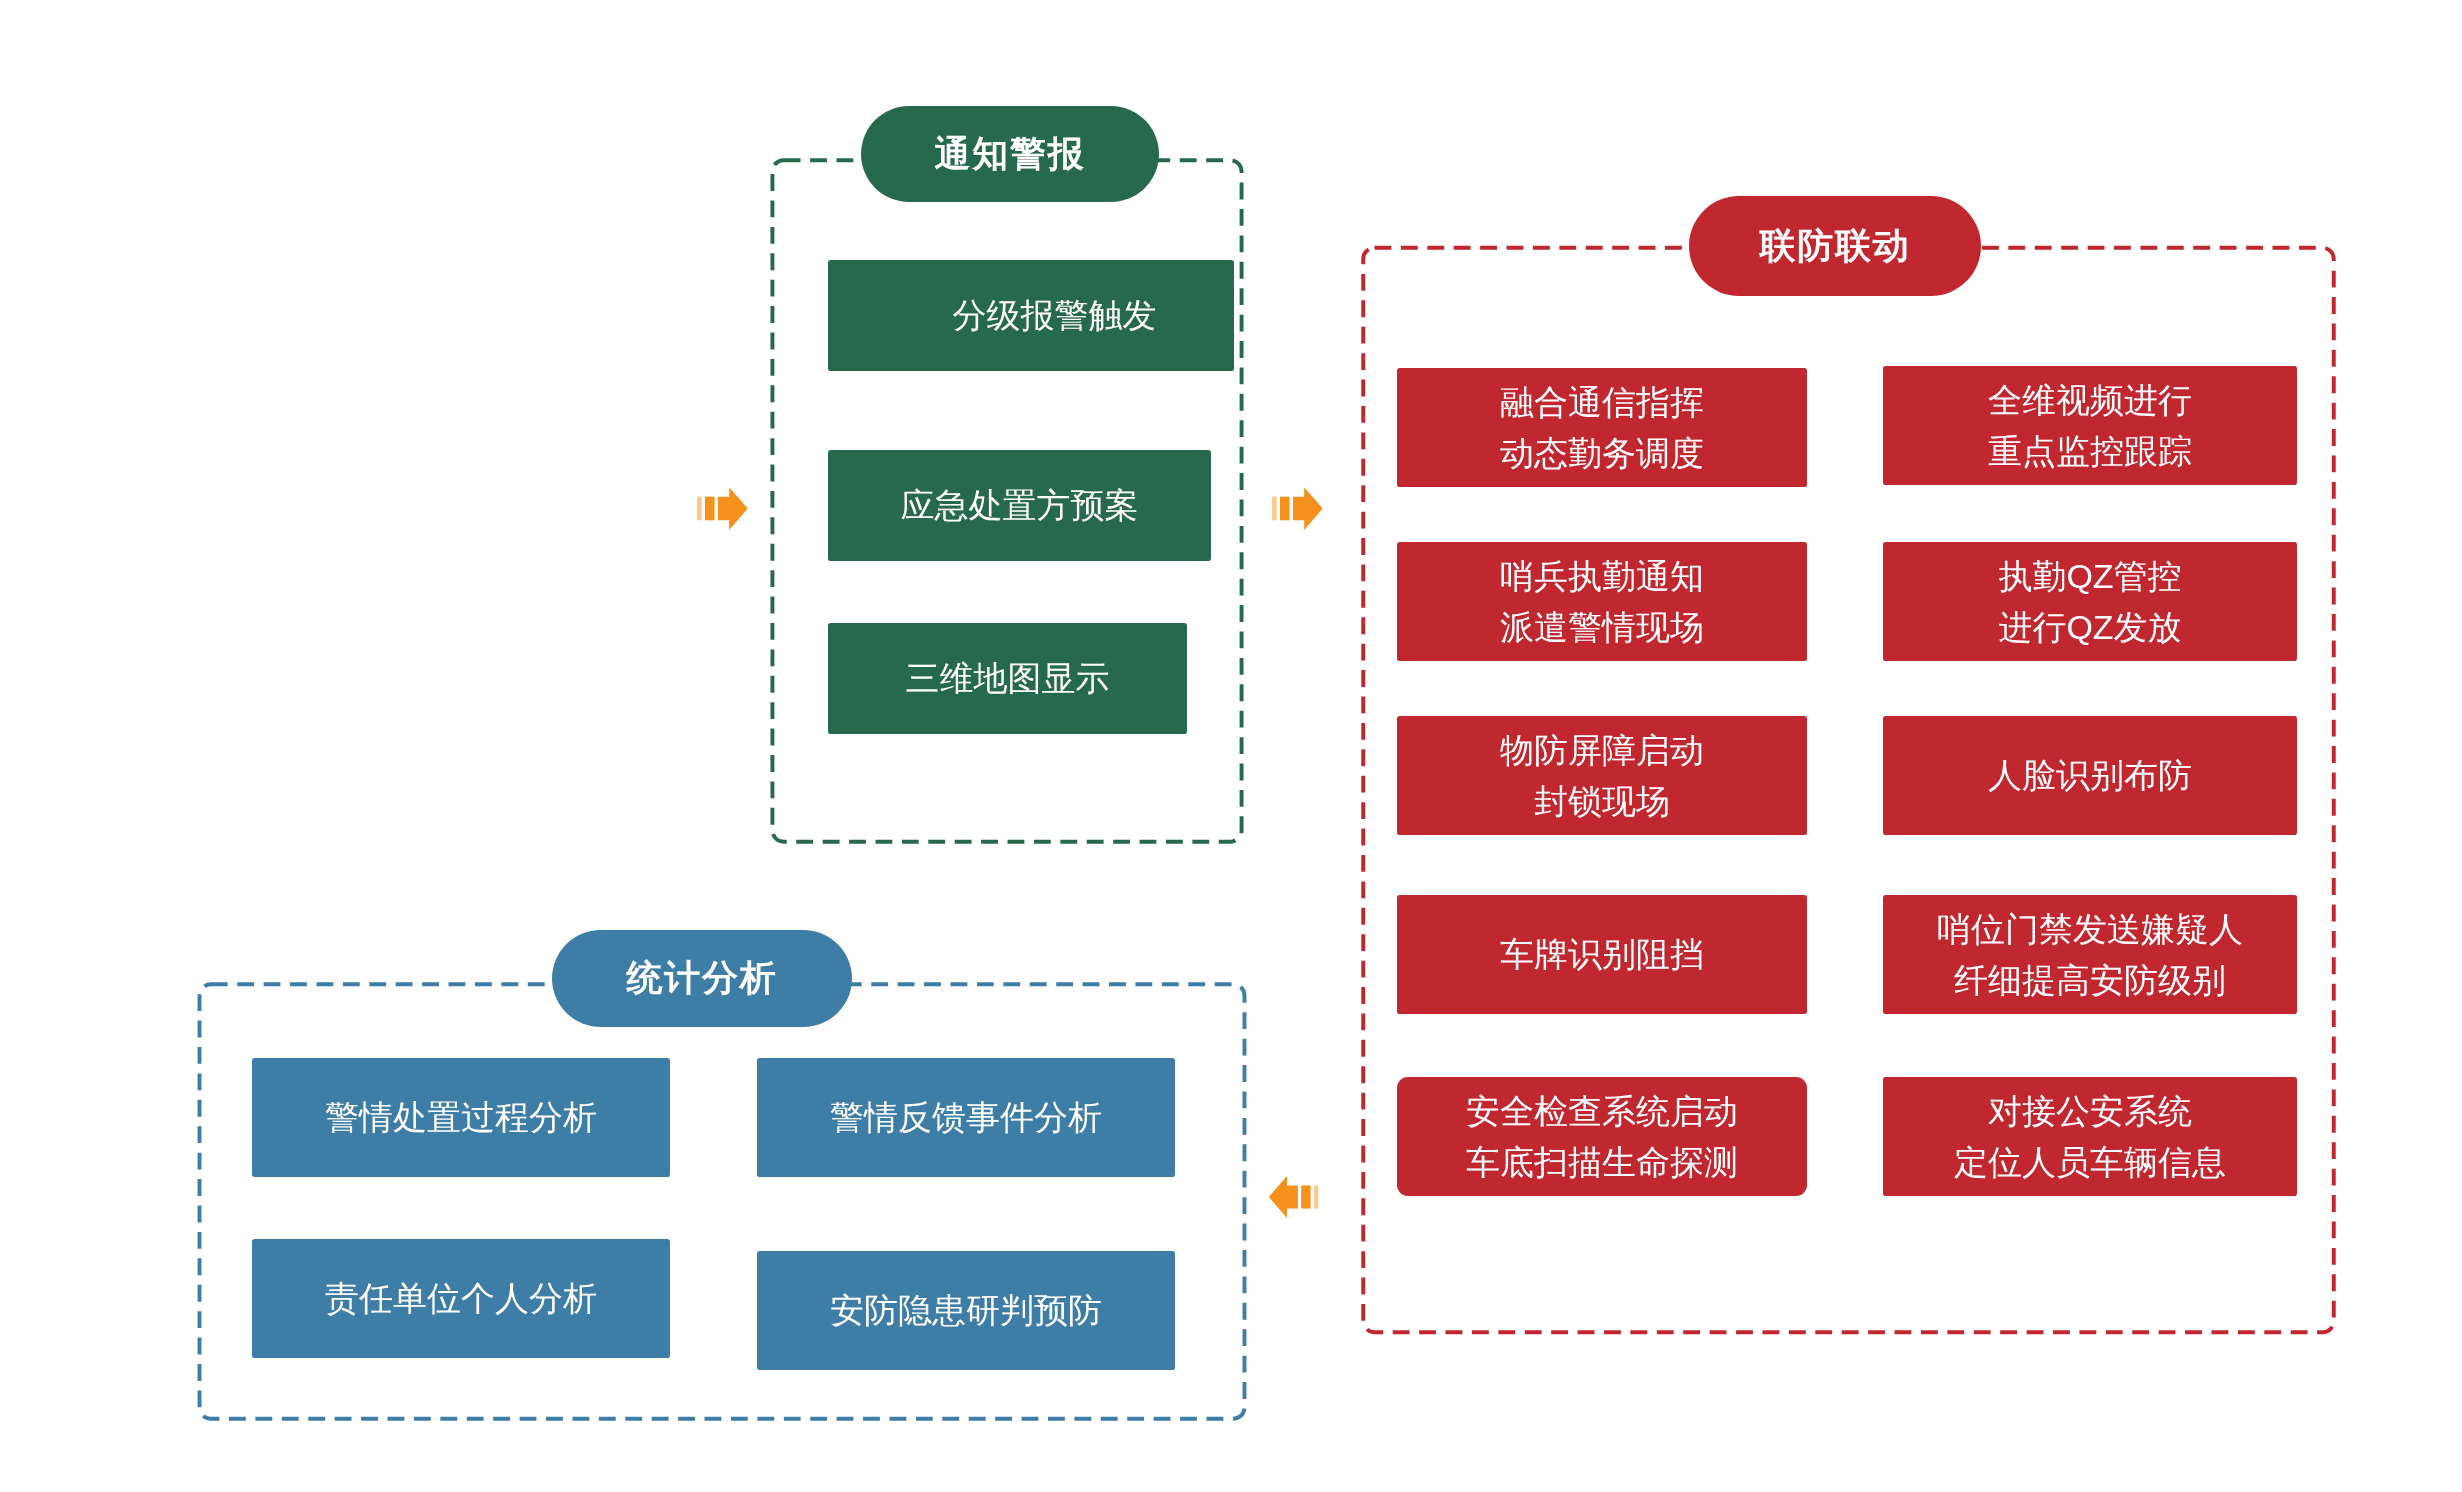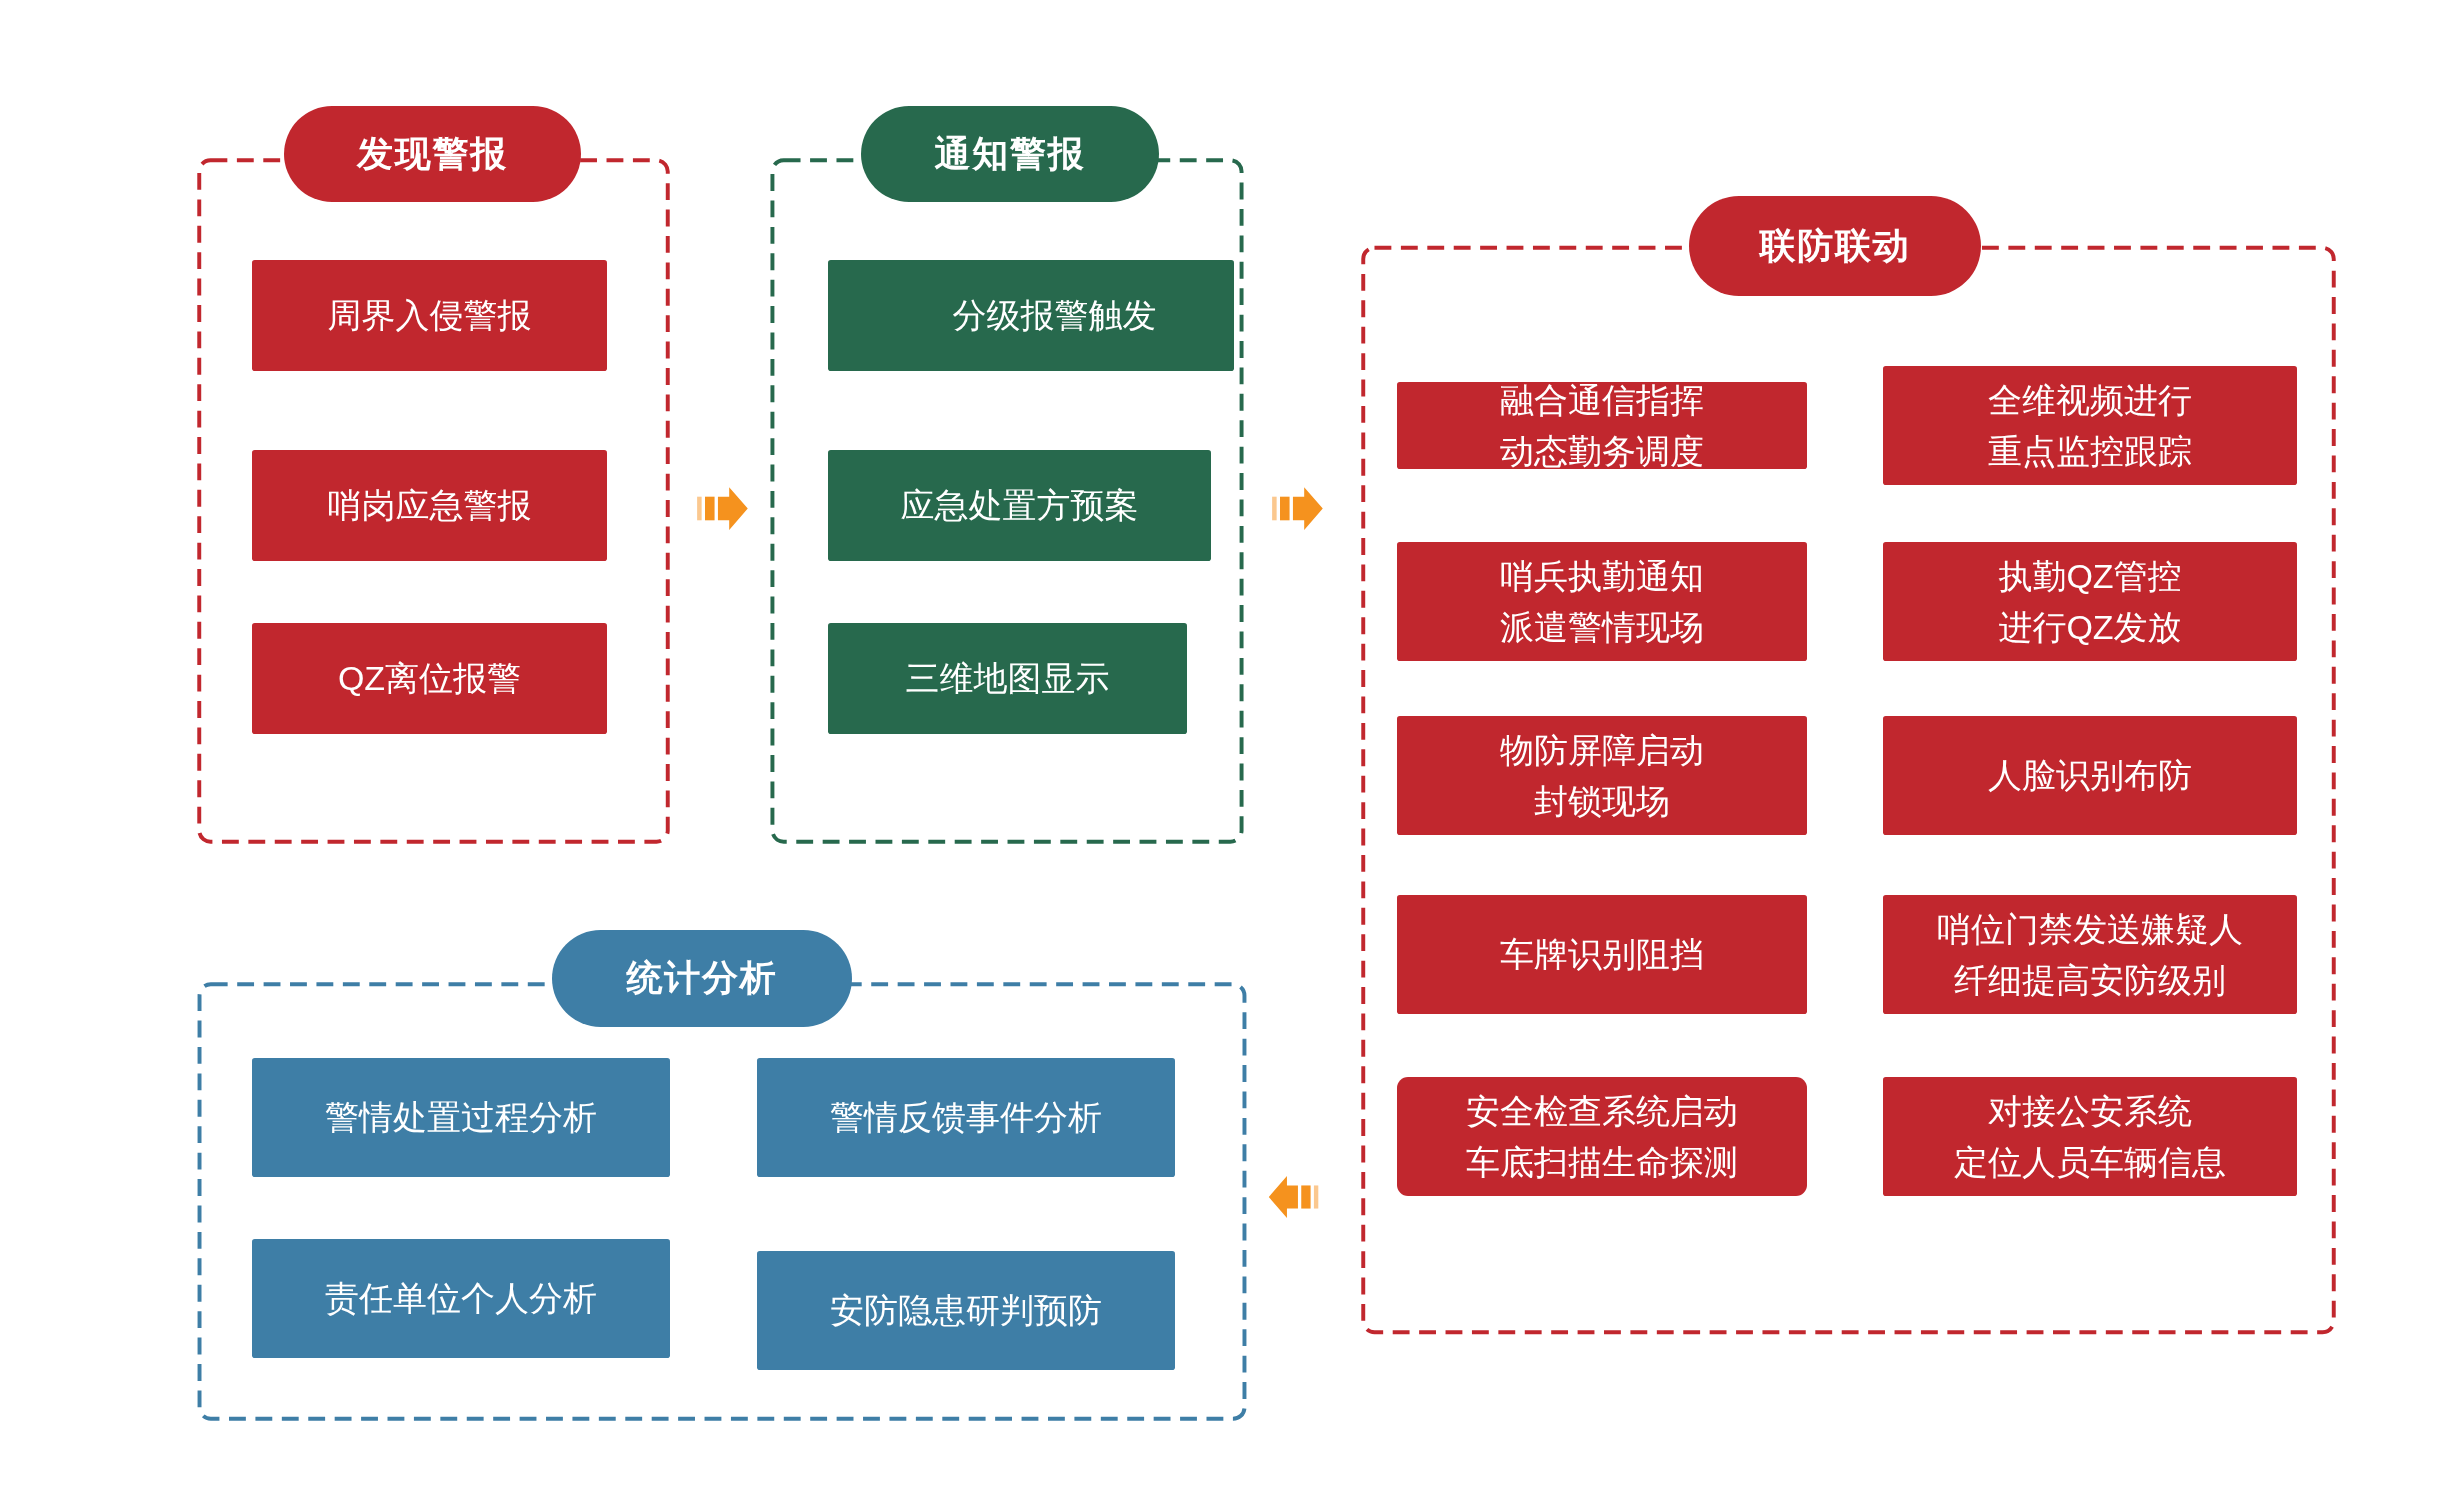--- a/index.html
+++ b/index.html
@@ -49,47 +49,38 @@
   .arrow { position: absolute; }
   .arrow.left { transform: scaleX(-1); }
   .a-main  { fill: var(--orange); }
   .a-light { fill: var(--orange-light); }
 </style>
 </head>
 <body>
 
 <div class="canvas" style="--orange: #F5921E; --orange-light: #FBC88F;">
 
-  <section class="panel" style="left: 197px; top: 158px; width: 473px; height: 686px; --c: #C1272E;">
-    <svg class="dash-border" width="473" height="686" viewBox="0 0 842 1221">
-      <rect x="4" y="4" width="834" height="1213" rx="20"></rect>
-    </svg>
-    <div class="pill" style="left:87px; top:-52px; width:297px; height:96px;">发现警报</div>
-    <div class="node" style="left:55px; top:102px; width:355px; height:111px;">周界入侵警报</div>
-    <div class="node" style="left:55px; top:292px; width:355px; height:111px;">哨岗应急警报</div>
-    <div class="node" style="left:55px; top:465px; width:355px; height:111px;">QZ离位报警</div>
-  </section>
 
   <section class="panel" style="left: 770px; top: 158px; width: 474px; height: 686px; --c: #27694D;">
     <svg class="dash-border" width="474" height="686" viewBox="0 0 843 1221">
       <rect x="4" y="4" width="835" height="1213" rx="20"></rect>
     </svg>
     <div class="pill" style="left:91px; top:-52px; width:298px; height:96px;">通知警报</div>
     <div class="node" style="left:58px; top:102px; width:359px; height:111px;padding-left:47px;">分级报警触发</div>
     <div class="node" style="left:58px; top:292px; width:383px; height:111px;">应急处置方预案</div>
     <div class="node" style="left:58px; top:465px; width:359px; height:111px;">三维地图显示</div>
   </section>
 
   <section class="panel" style="left: 1361px; top: 245px; width: 975px; height: 1090px; --c: #C1272E;">
     <svg class="dash-border" width="975" height="1090" viewBox="0 0 1735 1938">
       <rect x="4" y="4" width="1727" height="1930" rx="20"></rect>
     </svg>
     <div class="pill" style="left:328px; top:-49px; width:292px; height:100px;">联防联动</div>
 
-    <div class="node" style="left:36px; top:137px; width:410px; height:87px;">融合通信指挥
+    <div class="node" style="left:36px; top:123px; width:410px; height:119px;">融合通信指挥
 动态勤务调度</div>
     <div class="node" style="left:522px; top:121px; width:414px; height:119px;">全维视频进行
 重点监控跟踪</div>
 
     <div class="node" style="left:36px; top:297px; width:410px; height:119px;">哨兵执勤通知
 派遣警情现场</div>
     <div class="node" style="left:522px; top:297px; width:414px; height:119px;">执勤QZ管控
 进行QZ发放</div>
 
     <div class="node" style="left:522px; top:471px; width:414px; height:119px;">人脸识别布防</div>

